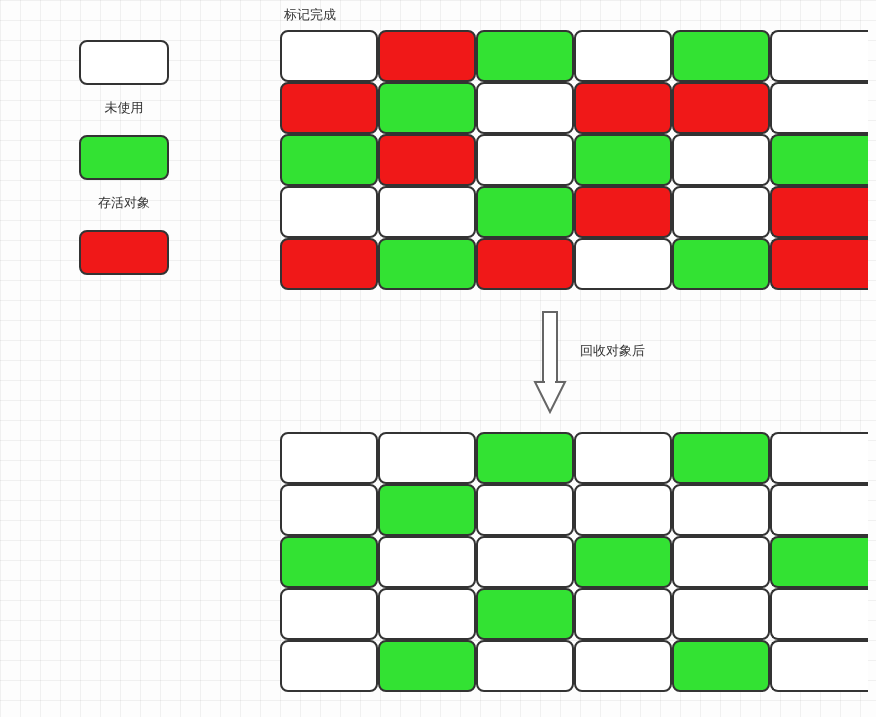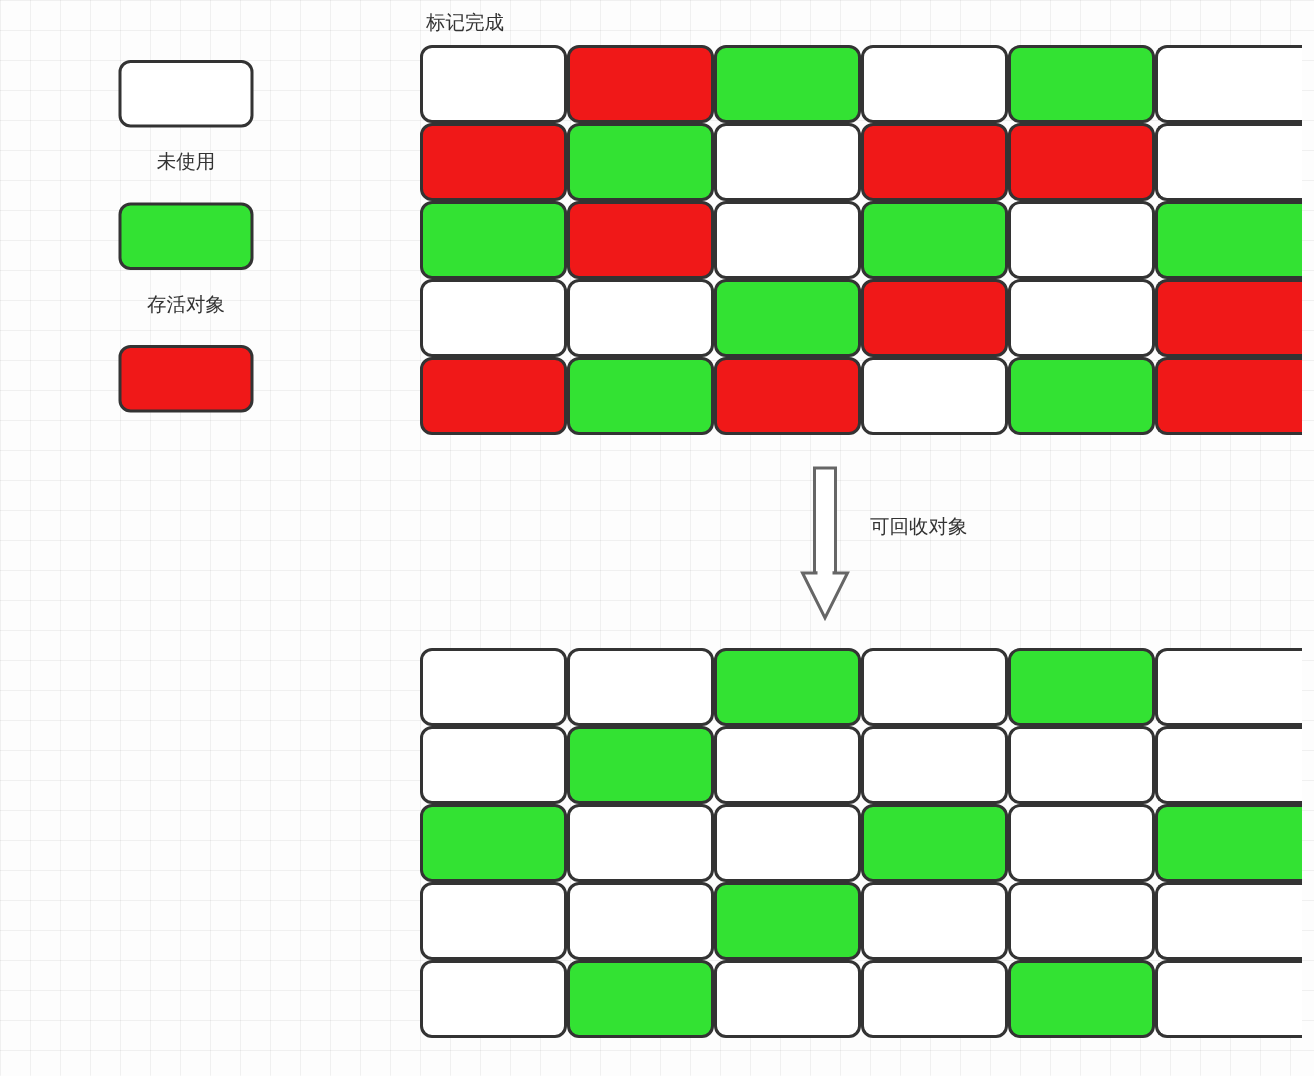--- a/index.html
+++ b/index.html
@@ -145,21 +145,21 @@
     <div class="cell c-red last-col"></div>
   </div>
 
 <div class="arrow">
   <svg width="40" height="110" viewBox="0 0 40 110">
     <rect x="13" y="4" width="14" height="70" fill="#ffffff" stroke="#666" stroke-width="2"></rect>
     <polygon points="5,74 35,74 20,104" fill="#ffffff" stroke="#666" stroke-width="2"></polygon>
     <rect x="15" y="70" width="10" height="6" fill="#ffffff" stroke="none"></rect>
   </svg>
 </div>
-<div class="arrow-label">可回收对象</div>
+<div class="arrow-label">回收对象后</div>
 
 <div id="grid2" class="grid">
     <div class="cell c-white"></div>
     <div class="cell c-white"></div>
     <div class="cell c-green"></div>
     <div class="cell c-white"></div>
     <div class="cell c-green"></div>
     <div class="cell c-white last-col"></div>
     <div class="cell c-white"></div>
     <div class="cell c-green"></div>

